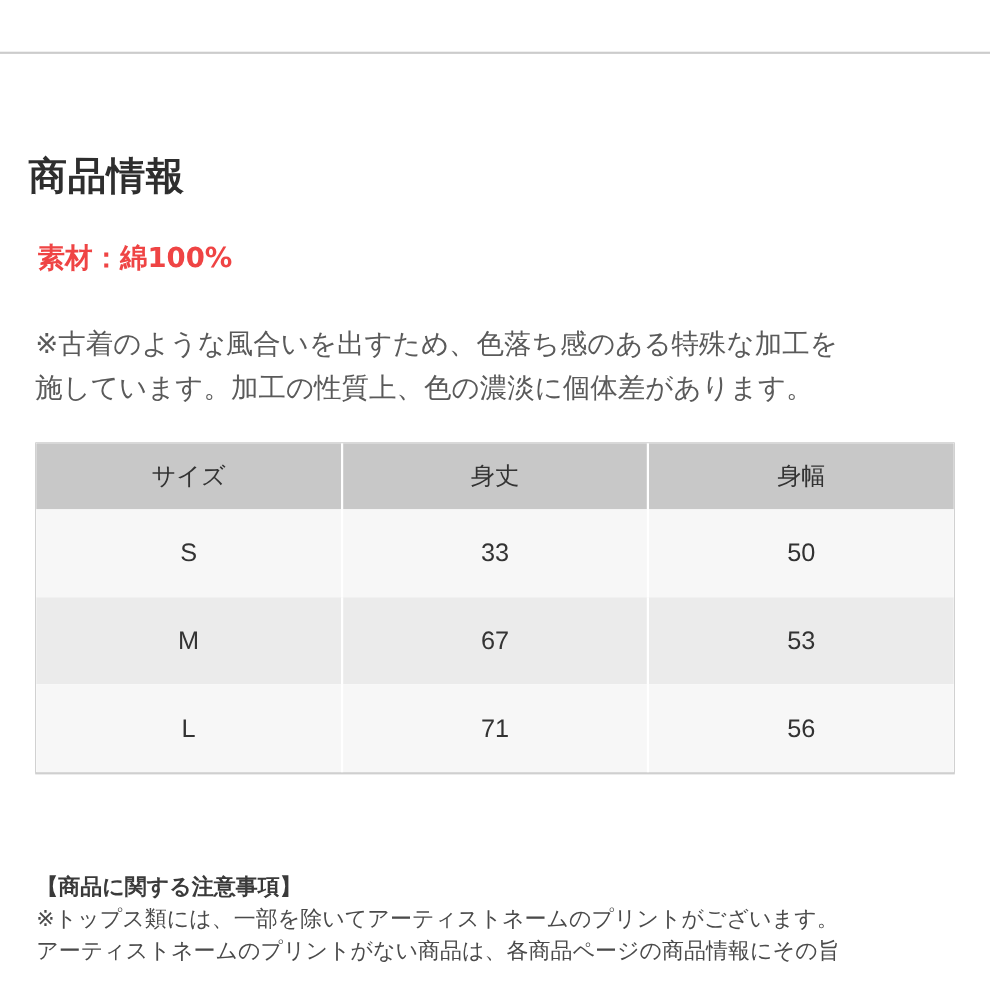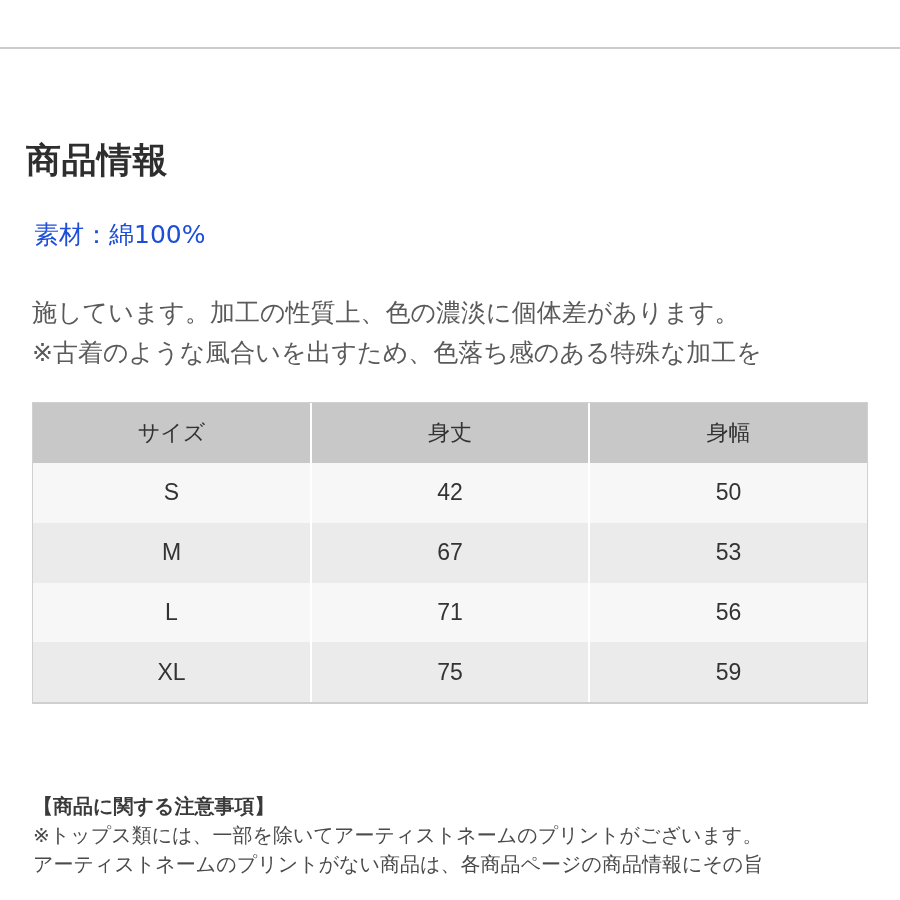--- a/index.html
+++ b/index.html
@@ -31,22 +31,23 @@
       font-weight: bold;
       color: #2e2e2e;
       letter-spacing: 0.5px;
       white-space: nowrap;
     }
     .material {
       position: absolute;
       left: 34px;
       top: 218px;
       font-size: 25px;
-      color: #1d4ed8;
+      color: #ef4444;
       white-space: nowrap;
+      font-weight: bold;
     }
     .processing-note {
       position: absolute;
       left: 32px;
       top: 293px;
       width: 860px;
       font-size: 25px;
       line-height: 40px;
       color: #5a5a5a;
     }
@@ -117,53 +118,48 @@
 </head>
 <body>
 
 <div class="top-divider"></div>
 
 <h2 class="section-title" style="margin:0;">商品情報</h2>
 
 <div class="material">素材：綿100%</div>
 
 <div class="processing-note">
+  <span>※古着のような風合いを出すため、色落ち感のある特殊な加工を</span>
   <span>施しています。加工の性質上、色の濃淡に個体差があります。</span>
-  <span>※古着のような風合いを出すため、色落ち感のある特殊な加工を</span>
 </div>
 
 <table class="size-table">
   <thead>
     <tr>
       <th>サイズ</th>
       <th>身丈</th>
       <th>身幅</th>
     </tr>
   </thead>
   <tbody>
     <tr>
       <td>S</td>
-      <td>42</td>
+      <td>33</td>
       <td>50</td>
     </tr>
     <tr>
       <td>M</td>
       <td>67</td>
       <td>53</td>
     </tr>
     <tr>
       <td>L</td>
       <td>71</td>
       <td>56</td>
     </tr>
-    <tr>
-      <td>XL</td>
-      <td>75</td>
-      <td>59</td>
-    </tr>
   </tbody>
 </table>
 
 <div class="cautions">
   <span class="cautions-title">【商品に関する注意事項】</span>
   <span class="line">※トップス類には、一部を除いてアーティストネームのプリントがございます。</span>
   <span class="line">アーティストネームのプリントがない商品は、各商品ページの商品情報にその旨</span>
 </div>
 
 </body></html>

